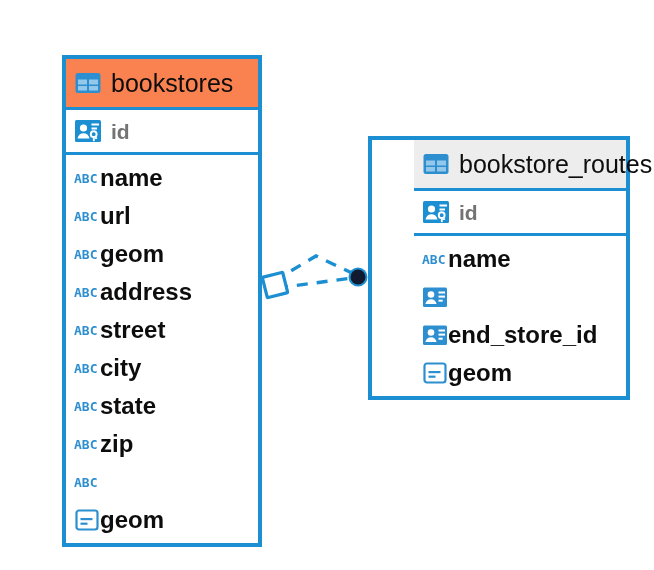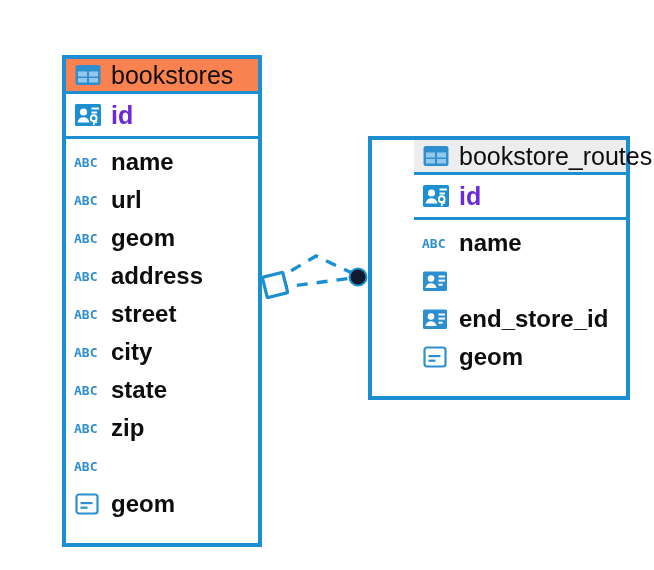--- a/index.html
+++ b/index.html
@@ -26,21 +26,21 @@
     position: absolute;
     box-sizing: border-box;
     border: 4px solid #1b8fd2;
     background: #ffffff;
   }
 
   .entity-header {
     display: flex;
     align-items: center;
     box-sizing: border-box;
-    height: 32px;
+    height: 48px;
     padding: 0 6px 0 8px;
     gap: 9px;
   }
   .entity-header.accent-orange { background: #fa8251; }
   .entity-header.accent-gray   { background: #ededed; }
 
   .entity-title {
     font-size: 25px;
     color: #0d0d0d;
     line-height: 1;
@@ -52,36 +52,36 @@
     align-items: center;
     box-sizing: border-box;
     height: 48px;
     padding: 0 6px 0 8px;
     gap: 9px;
     border-top: 3px solid #1b8fd2;
     border-bottom: 3px solid #1b8fd2;
     background: #ffffff;
   }
   .pk-label {
-    font-size: 25px;
+    font-size: 21px;
     font-weight: bold;
-    color: #6d28d9;
+    color: #737373;
     line-height: 1;
     white-space: nowrap;
   }
 
   .field-list {
     padding: 4px 0 4px 0;
   }
   .field-row {
     display: flex;
     align-items: center;
     height: 38px;
     padding: 0 6px 0 8px;
-    gap: 11px;
+    gap: 0;
   }
   .field-label {
     font-size: 24px;
     color: #0d0d0d;
     line-height: 1;
     white-space: nowrap;
     font-weight: bold;
   }
 
   

